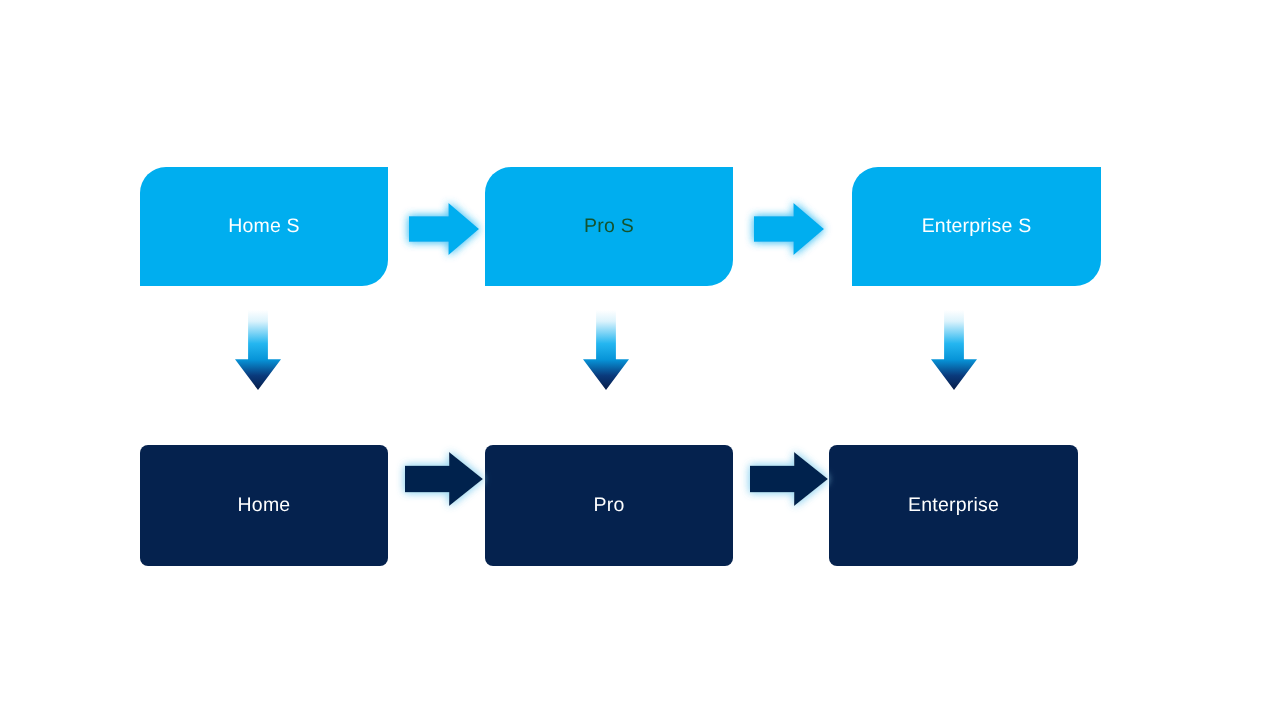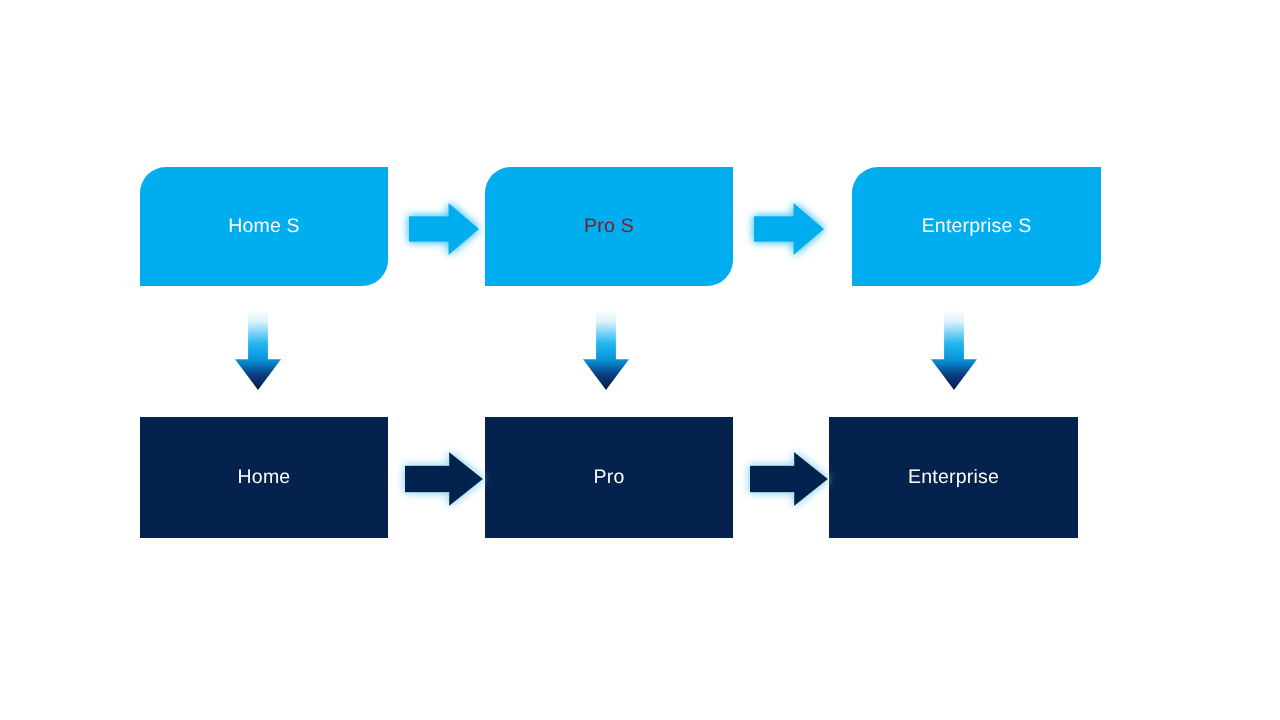--- a/index.html
+++ b/index.html
@@ -47,21 +47,22 @@
 
   
   .node-service {
     background: #00AEEF;
     border-radius: 26px 0 26px 0;
   }
 
   
   .node-product {
     background: #05224E;
-    border-radius: 0;
+    border-radius: 8px;
+    margin-top: 28px;
   }
 
   
   .arrow {
     position: absolute;
     pointer-events: none;
   }
   .arrow svg {
     display: block;
     overflow: visible;
@@ -105,21 +106,21 @@
         <stop offset="100%" stop-color="#061C48"></stop>
       </linearGradient>
     </defs>
   </svg>
 
   <div class="node node-service" style="left: 140px; top: 167px; width: 248px; height: 119px; background: rgb(0, 174, 239);">
     <span class="node-label" style="color: rgb(255, 255, 255);">Home S</span>
   </div>
 
   <div class="node node-service" style="left: 485px; top: 167px; width: 248px; height: 119px; background: rgb(0, 174, 239);">
-    <span class="node-label" style="color: #7f1d1d;">Pro S</span>
+    <span class="node-label" style="color: #14532d;">Pro S</span>
   </div>
 
   <div class="node node-service" style="left: 829px; top: 167px; width: 249px; height: 119px; background: rgb(0, 174, 239); margin-left: 23px;">
     <span class="node-label" style="color: rgb(255, 255, 255);">Enterprise S</span>
   </div>
 
   <div class="arrow" style="left: 409px; top: 203px; width: 70px; height: 52px;">
       <svg width="84" height="66" viewBox="0 0 84 66" style="margin:-7px 0 0 -7px">
         <polygon points="7.0,20.3 46.5,20.3 46.5,7.0 77.0,33.0 46.5,59.0 46.5,45.7 7.0,45.7" fill="#00AEEF" filter="url(#glow-light)"></polygon>
       </svg>

